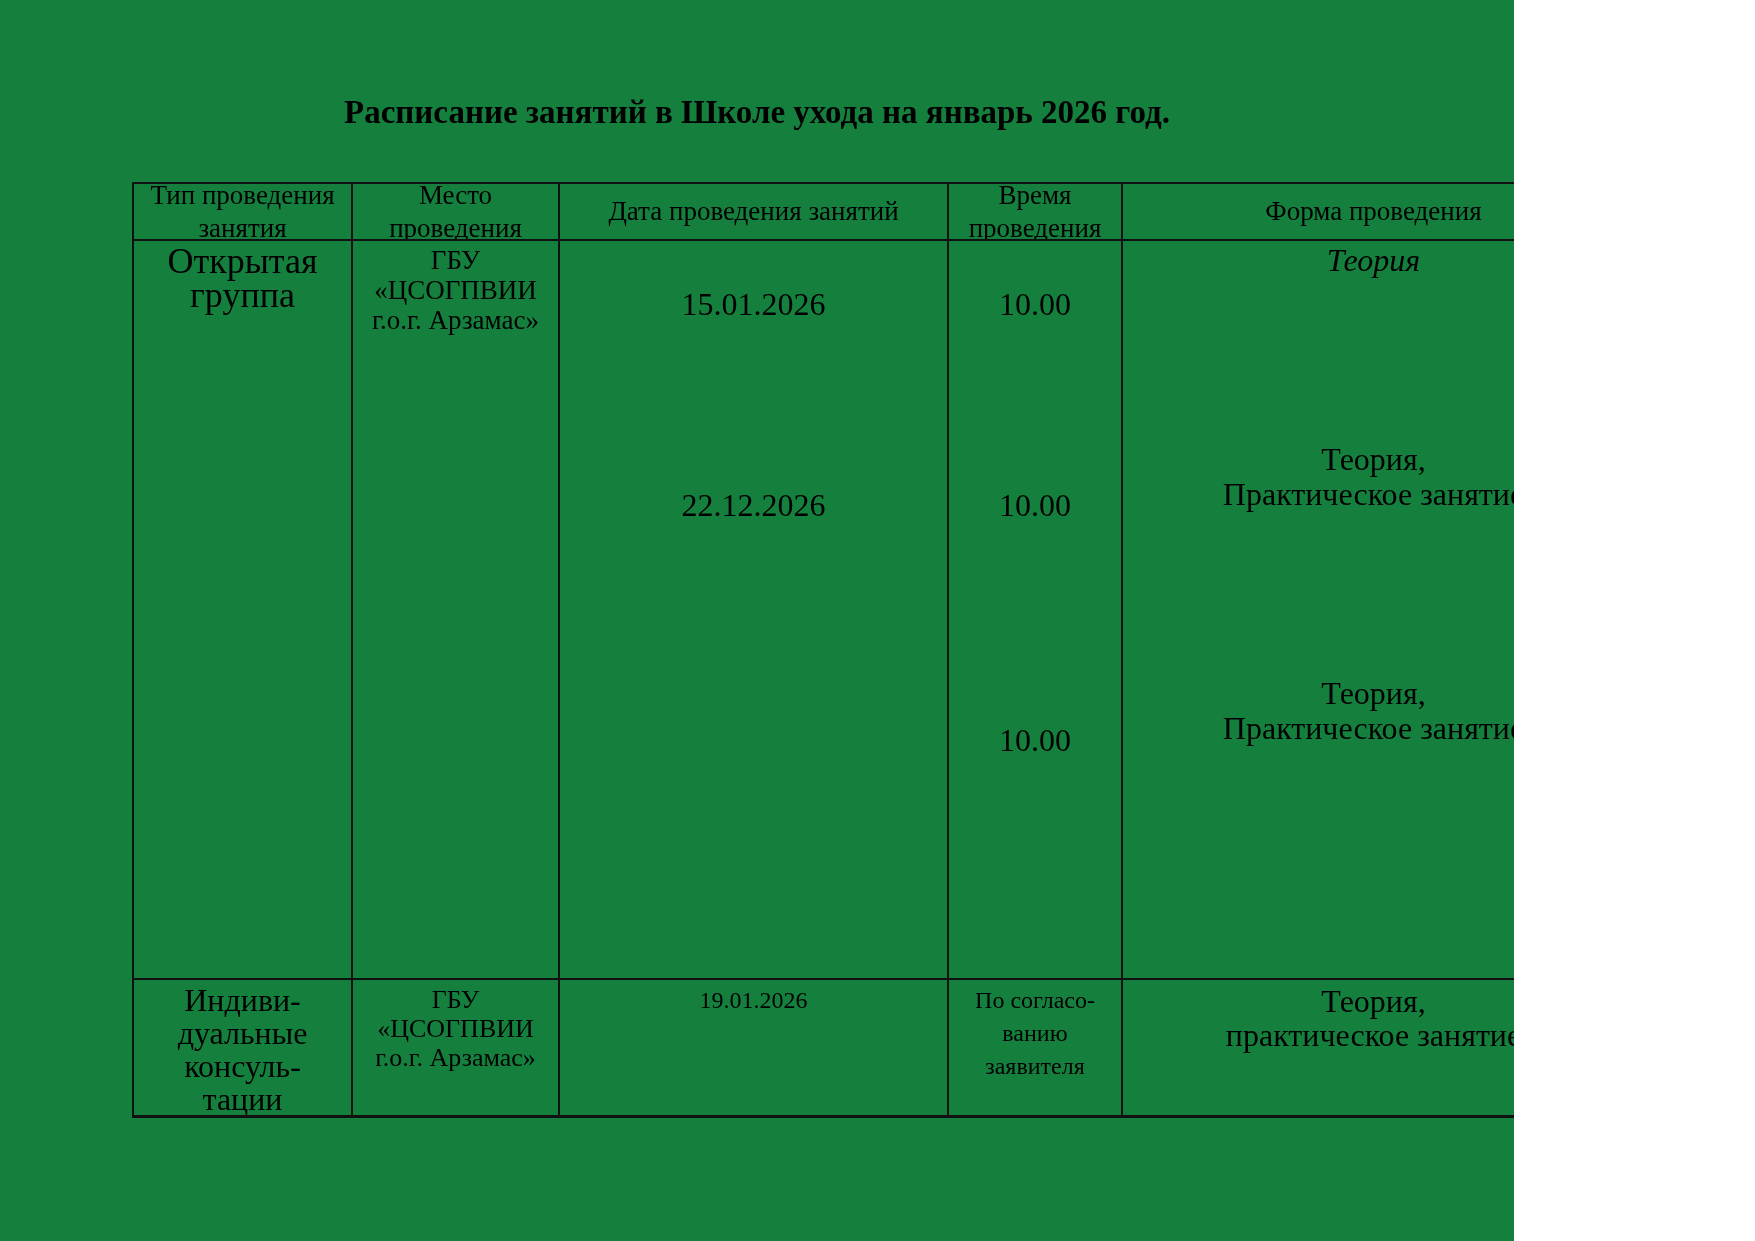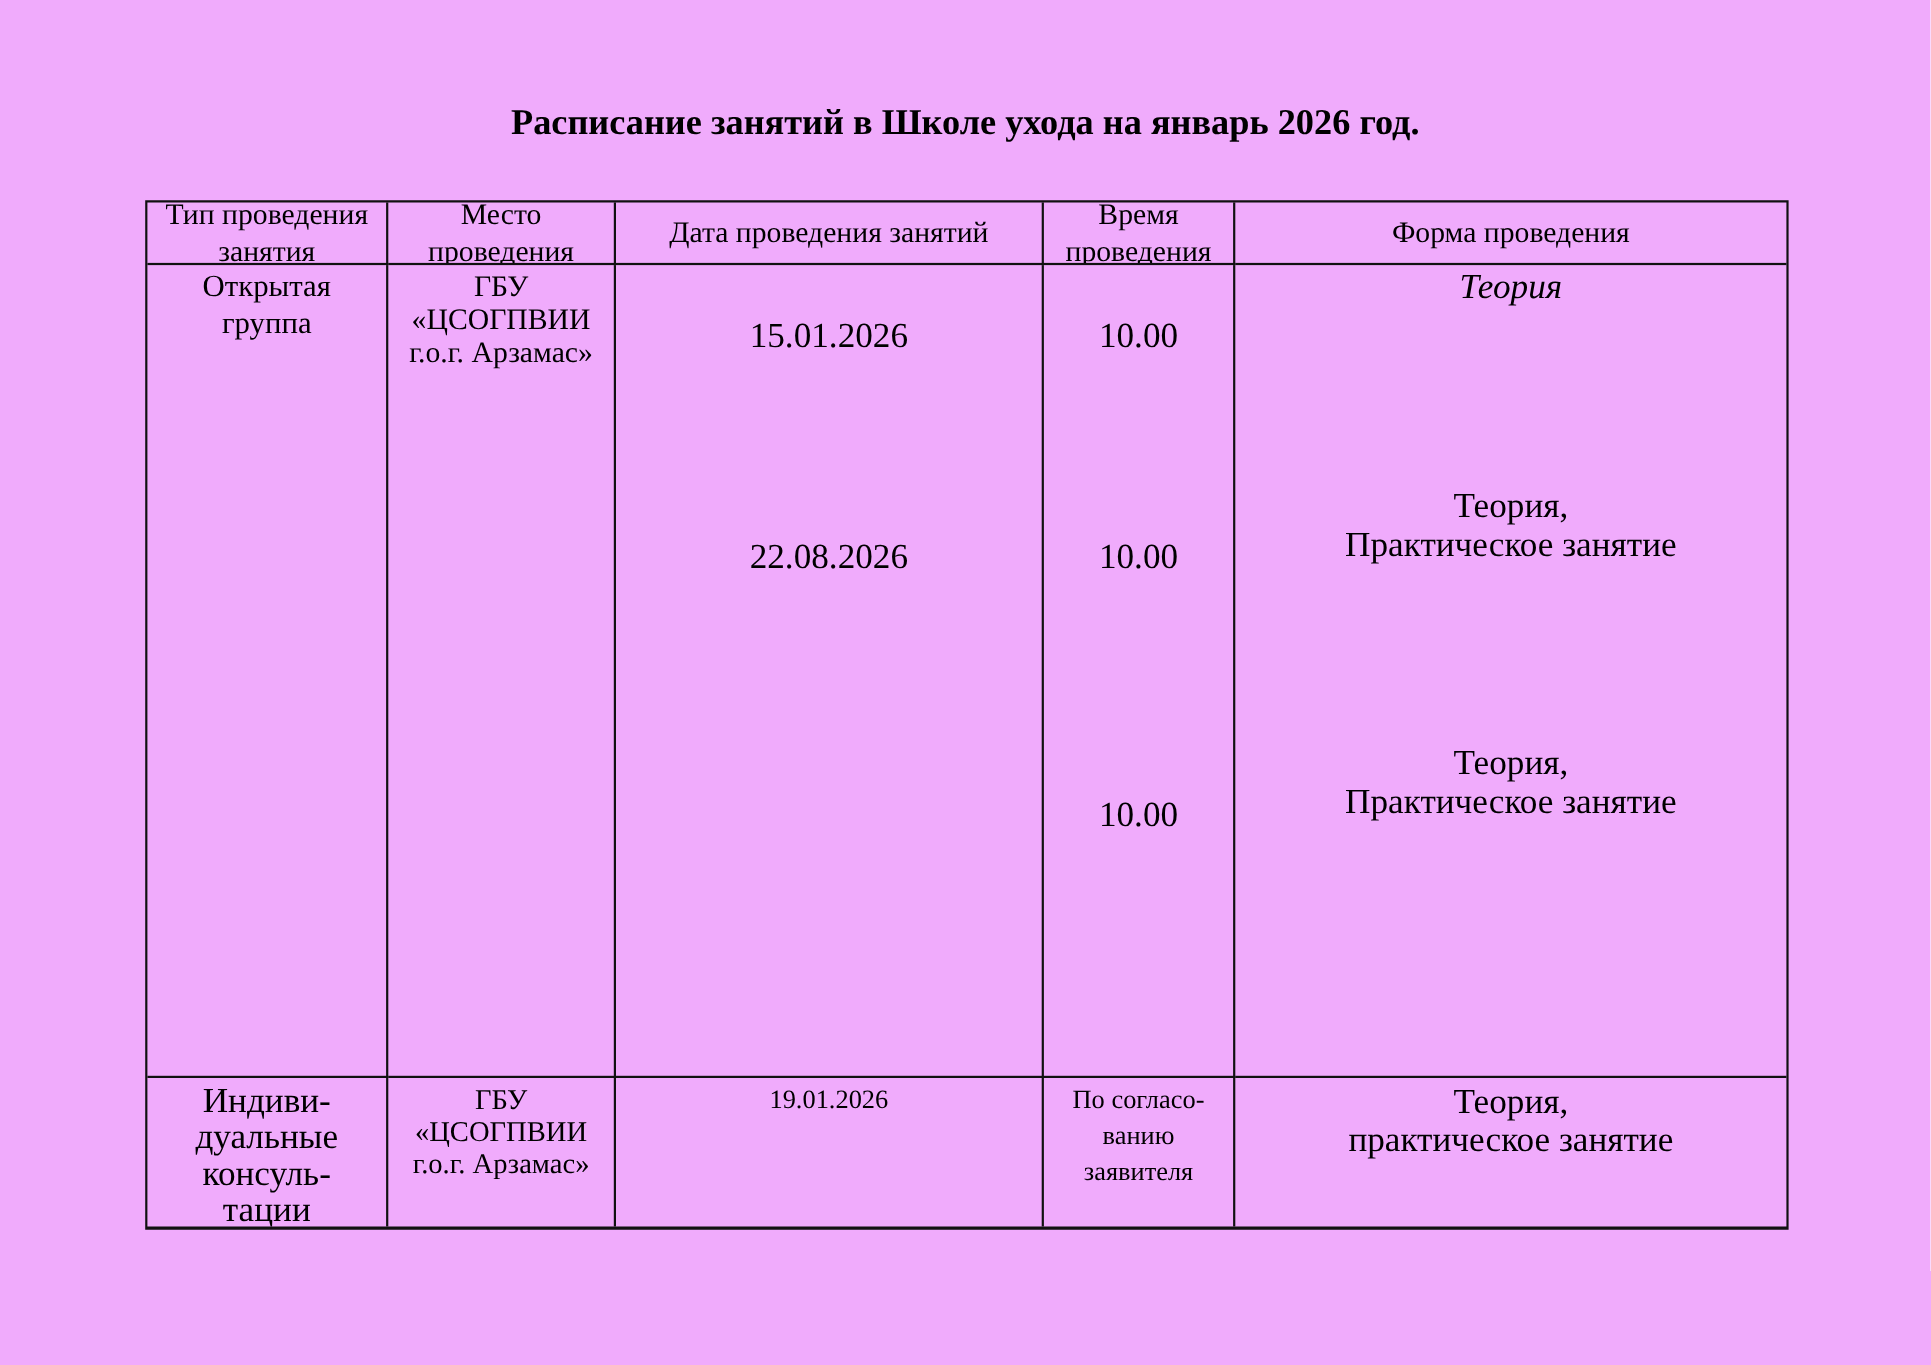--- a/index.html
+++ b/index.html
@@ -4,23 +4,23 @@
 <style>
   html, body {
     margin: 0;
     padding: 0;
     background: #ffffff;
     color: #000000;
     font-family: "Liberation Serif", "DejaVu Serif", serif;
   }
   .page {
     position: relative;
-    width: 1755px;
+    width: 1514px;
     height: 1241px;
-    background: #f0abfc;
+    background: #15803d;
     overflow: hidden;
   }
   .doc-title {
     position: absolute;
     top: 93px;
     left: 0;
     width: 100%;
     text-align: center;
     font-weight: bold;
     font-size: 33px;
@@ -50,21 +50,21 @@
     align-items: center;
     justify-content: center;
     text-align: center;
     font-size: 27px;
     line-height: 33px;
     padding: 0 8px;
   }
   .c-type1 {
     text-align: center;
     padding-top: 3px;
-    font-size: 28px;
+    font-size: 36px;
     line-height: 34px;
   }
   .c-place1 {
     text-align: center;
     padding-top: 4px;
     font-size: 27px;
     line-height: 30px;
   }
   .rel { position: relative; }
   .blk {
@@ -120,21 +120,21 @@
     <div class="cell hcell">Дата проведения занятий</div>
     <div class="cell hcell">Время проведения</div>
     <div class="cell hcell last-col">Форма проведения</div>
 
     <div class="cell c-type1">Открытая<br>группа</div>
 
     <div class="cell c-place1">ГБУ<br>«ЦСОГПВИИ<br>г.о.г. Арзамас»</div>
 
     <div class="cell rel">
       <div class="blk datetime pos-a">15.01.2026</div>
-      <div class="blk datetime pos-b">22.08.2026</div>
+      <div class="blk datetime pos-b">22.12.2026</div>
     </div>
 
     <div class="cell rel">
       <div class="blk datetime pos-a">10.00</div>
       <div class="blk datetime pos-b">10.00</div>
       <div class="blk datetime pos-c">10.00</div>
     </div>
 
     <div class="cell rel last-col">
       <div class="blk form pos-fa">Теория</div>

